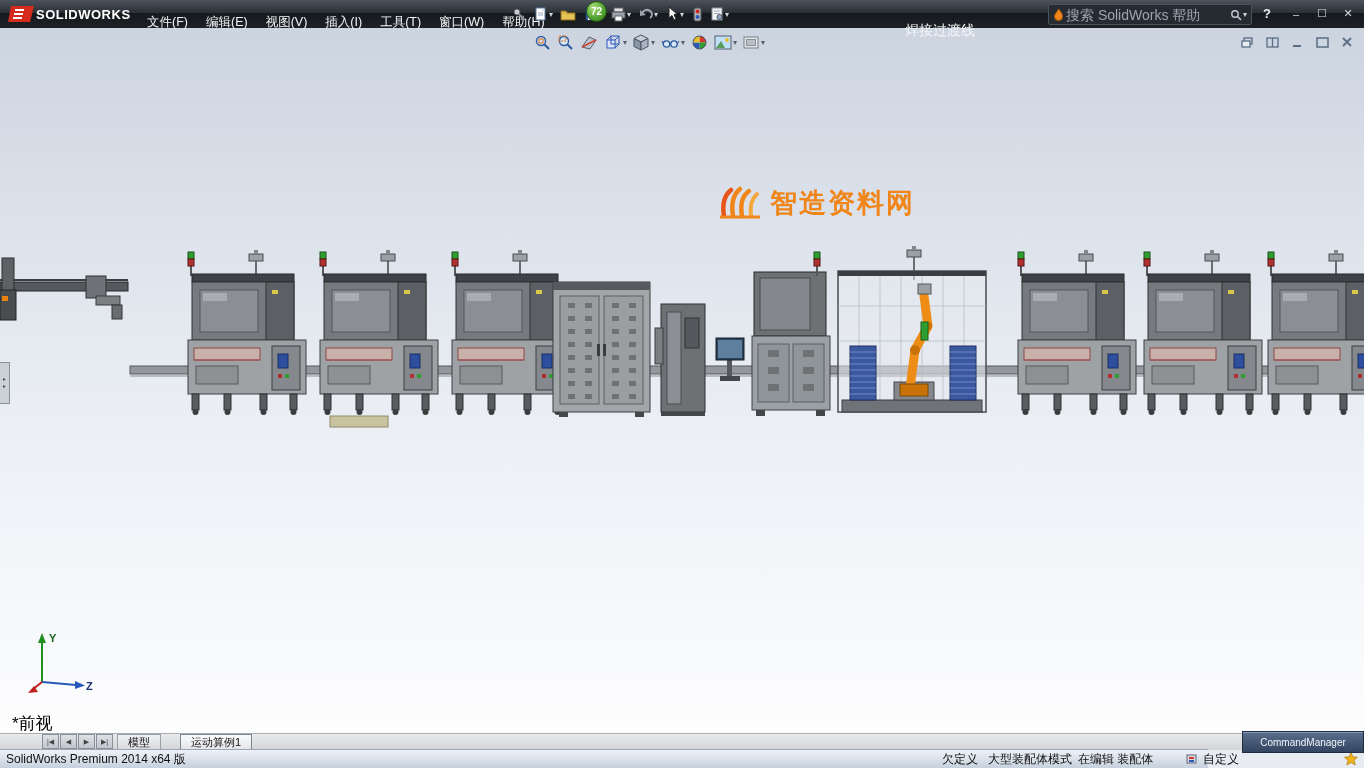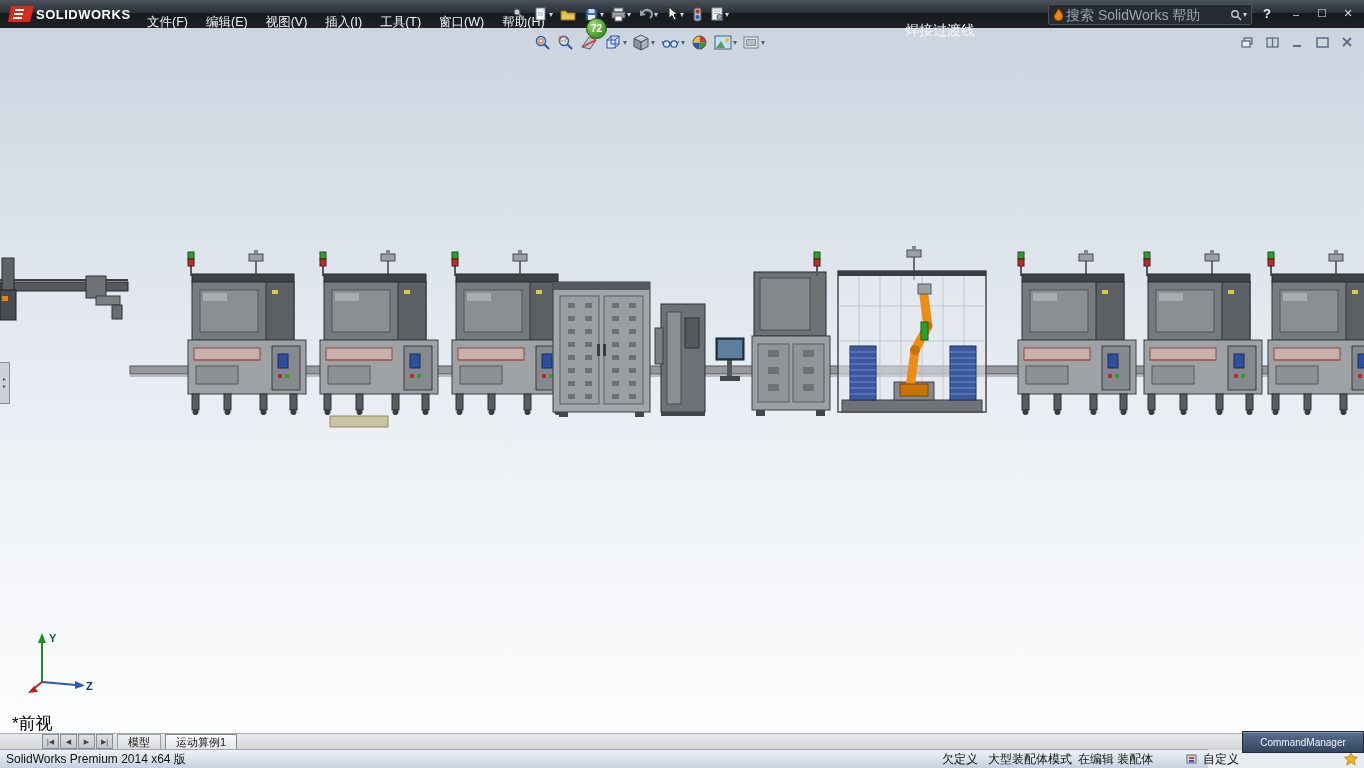--- a/index.html
+++ b/index.html
@@ -11,21 +11,21 @@
     background:linear-gradient(180deg,#4c535c 0%,#2b3036 45%,#16191d 48%,#1d2126 100%);
     color:#fff;z-index:50;}
   .logo{position:absolute;left:0;top:0;height:28px;display:flex;align-items:center;padding:0 8px;}
   .logo-text{font-weight:bold;font-size:13px;letter-spacing:.5px;}
   .menus{position:absolute;left:138px;top:8px;height:28px;display:flex;}
   .menu-item{padding:0 9px;font-size:12.5px;line-height:28px;color:#f2f4f7;cursor:default;}
   .std-toolbar{position:absolute;left:510px;top:2px;height:24px;display:flex;align-items:center;gap:3px;}
   .tbtn{display:flex;align-items:center;padding:1px 2px;border-radius:2px;}
   .caret{font-size:8px;color:#cdd3da;margin-left:1px;}
   .doc-title{position:absolute;left:905px;top:16px;line-height:28px;font-size:14px;color:#f4f6f9;}
-  .badge72{position:absolute;left:586px;top:18px;width:19px;height:19px;border-radius:50%;
+  .badge72{position:absolute;left:586px;top:1px;width:19px;height:19px;border-radius:50%;
     background:radial-gradient(circle at 35% 30%,#a9e07b,#4f9f2f 60%,#2f7a18);
     border:1px solid #1e5510;color:#fff;font-size:10px;font-weight:bold;
     display:flex;align-items:center;justify-content:center;z-index:60;}
   .searchbox{position:absolute;right:112px;top:4px;width:194px;height:19px;background:#262b31;
     border:1px solid #4a525c;border-radius:2px;display:flex;align-items:center;padding:0 4px;}
   .searchbox input{flex:1;background:transparent;border:none;outline:none;color:#c6cdd6;
     font-size:14px;font-family:inherit;min-width:0;}
   .searchbox input::placeholder{color:#9aa4b0;}
   .help-btn{position:absolute;right:88px;top:0;line-height:28px;font-size:13px;font-weight:bold;color:#e9edf3;width:18px;text-align:center;}
   .win-controls{position:absolute;right:6px;top:5px;display:flex;gap:6px;}
@@ -52,21 +52,21 @@
 
   
   .tabstrip{position:absolute;left:0;top:733px;width:1364px;height:16px;
     background:linear-gradient(180deg,#e9eaec,#d3d5d9);border-top:1px solid #a8adb4;
     display:flex;align-items:flex-start;z-index:30;padding-left:40px;}
   .tab-nav{display:flex;gap:1px;margin:0 4px 0 2px;}
   .nav-btn{width:15px;height:13px;font-size:7px;display:flex;align-items:center;justify-content:center;
     background:linear-gradient(180deg,#dee1e5,#c2c6cc);border:1px solid #8a9098;color:#444;}
   .tab{height:15px;padding:0 10px;font-size:11px;line-height:15px;color:#111;
     background:linear-gradient(180deg,#f0f1f3,#d6d8db);border:1px solid #9aa0a8;border-bottom:none;}
-  .tab.alt{margin-left:4px;background:linear-gradient(180deg,#fafbfc,#e2e4e7);border:1px solid #7e858e;}
+  .tab.alt{margin-left:19px;background:linear-gradient(180deg,#fafbfc,#e2e4e7);border:1px solid #7e858e;}
   .cmdmanager{position:absolute;right:0;top:731px;width:120px;height:20px;z-index:45;
     background:linear-gradient(180deg,#5a6f8e,#33455f);border:1px solid #1f2d40;
     box-shadow:inset 0 1px 0 #8296b2;color:#eef2f8;font-size:10px;
     display:flex;align-items:center;justify-content:center;}
 
   
   .statusbar{position:absolute;left:0;top:749px;width:1208px;height:19px;
     background:linear-gradient(180deg,#eef2f7,#c4cfdc);border-top:1px solid #9aa6b5;
     font-size:12px;color:#111;z-index:40;}
   .status-left{position:absolute;left:6px;top:0;line-height:18px;}
@@ -571,20 +571,30 @@
       <rect x="1272" y="366" width="7" height="16" fill="#595c5f" stroke="#2e3032" stroke-width="1"></rect>
       <circle cx="1275.5" cy="384" r="3" fill="#3a3c3e" stroke="none"></circle>
       <rect x="1304" y="366" width="7" height="16" fill="#595c5f" stroke="#2e3032" stroke-width="1"></rect>
       <circle cx="1307.5" cy="384" r="3" fill="#3a3c3e" stroke="none"></circle>
       <rect x="1340" y="366" width="7" height="16" fill="#595c5f" stroke="#2e3032" stroke-width="1"></rect>
       <circle cx="1343.5" cy="384" r="3" fill="#3a3c3e" stroke="none"></circle>
       <rect x="1370" y="366" width="7" height="16" fill="#595c5f" stroke="#2e3032" stroke-width="1"></rect>
       <circle cx="1373.5" cy="384" r="3" fill="#3a3c3e" stroke="none"></circle>
     </svg>
 
+  <div class="watermark">
+    <svg width="46" height="38">
+      <path d="M8 32 Q5 14 15 6" stroke="#e8541a" stroke-width="4.5" fill="none" stroke-linecap="round"></path>
+      <path d="M17 32 Q14 13 24 5" stroke="#f08519" stroke-width="4.5" fill="none" stroke-linecap="round"></path>
+      <path d="M26 32 Q23 14 33 7" stroke="#f08519" stroke-width="4.5" fill="none" stroke-linecap="round"></path>
+      <path d="M35 32 Q33 17 41 10" stroke="#f4a83c" stroke-width="4" fill="none" stroke-linecap="round"></path>
+      <line x1="4" y1="33" x2="44" y2="33" stroke="#f08519" stroke-width="3"></line>
+    </svg>
+    <span class="watermark-text">智造资料网</span>
+  </div>
 
   <div class="panel-flyout">
     <span>▸</span>
     <span>▸</span>
   </div>
 
   <svg class="triad" width="74" height="72">
     <line x1="20" y1="56" x2="20" y2="16" stroke="#1f8f1f" stroke-width="2"></line>
     <polygon points="16,17 24,17 20,7" fill="#1f8f1f"></polygon>
     <text x="27" y="16" font-size="11" fill="#14611c" font-weight="bold">Y</text>

